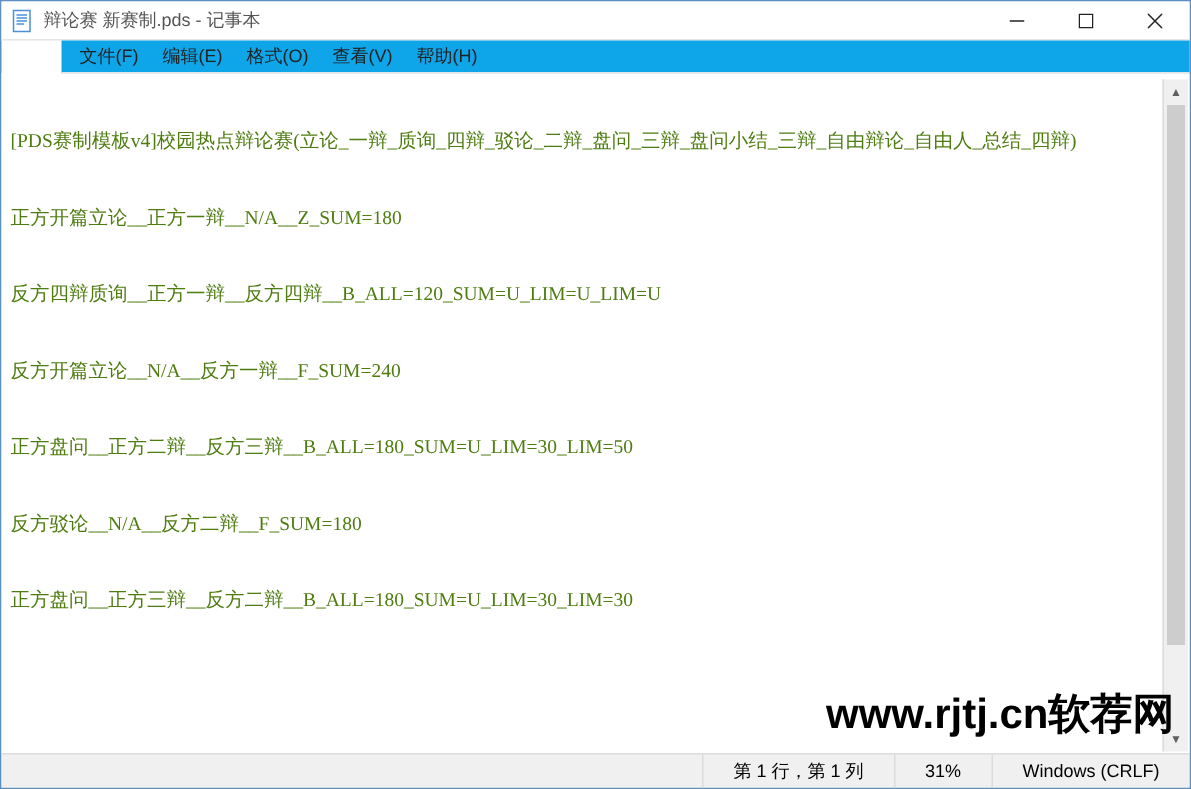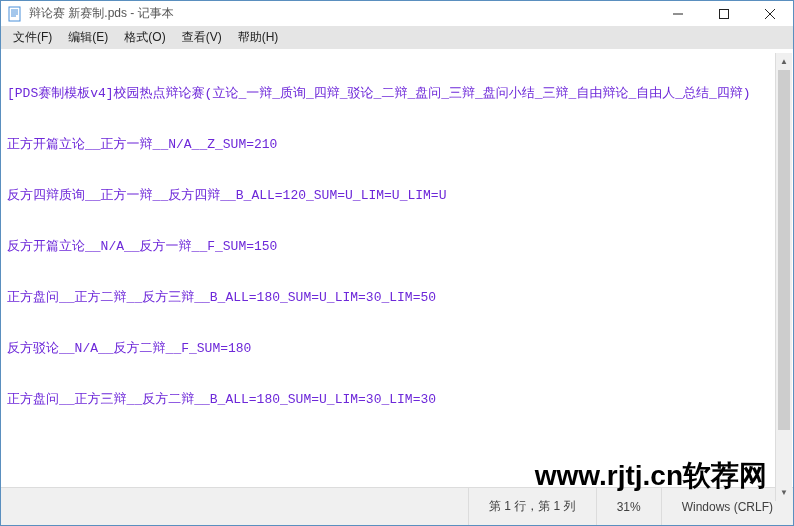--- a/index.html
+++ b/index.html
@@ -4,29 +4,29 @@
 <style>
   * { margin: 0; padding: 0; box-sizing: border-box; }
   html, body { width: 794px; height: 526px; font-family: "Microsoft YaHei", "Segoe UI", sans-serif; font-size: 12px; overflow: hidden; background: #fff; }
   .window { width: 794px; height: 526px; border: 1px solid #5a8fbf; background: #fff; display: flex; flex-direction: column; position: relative; }
   .titlebar { height: 26px; background: #fff; display: flex; align-items: center; padding-left: 6px; border-bottom: 1px solid #e5e5e5; }
   .titlebar .icon { width: 16px; height: 16px; margin-right: 6px; }
   .titlebar .title-text { flex: 1; font-size: 12px; color: #555; }
   .win-controls { display: flex; height: 100%; }
   .win-btn { width: 46px; height: 100%; display: flex; align-items: center; justify-content: center; color: #555; font-size: 10px; }
   .win-btn svg { width: 10px; height: 10px; }
-  .menubar { height: 22px; background: #e5e5e5; display: flex; align-items: center; padding-left: 6px; gap: 4px; border-bottom: 1px solid #e5e5e5; font-size: 12px; }
+  .menubar { height: 22px; background: #0ea5e9; display: flex; align-items: center; padding-left: 6px; gap: 4px; border-bottom: 1px solid #e5e5e5; font-size: 12px; margin-left: 40px; }
   .menu-item { padding: 2px 6px; color: #222; }
-  .content { flex: 1; background: #fff; padding: 2px 6px; overflow: hidden; position: relative; font-size: 13px; line-height: 17px; color: #6d28d9; font-family: Liberation Mono, monospace; white-space: pre; }
+  .content { flex: 1; background: #fff; padding: 2px 6px; overflow: hidden; position: relative; font-size: 13px; line-height: 17px; color: #4d7c0f; font-family: Liberation Serif, serif; white-space: pre; }
   .line { display: block; }
   .scrollbar-v { position: absolute; right: 1px; top: 52px; width: 17px; bottom: 24px; background: #f0f0f0; border-left: 1px solid #dcdcdc; }
   .scrollbar-arrow { width: 100%; height: 17px; display: flex; align-items: center; justify-content: center; color: #606060; font-size: 8px; }
   .scrollbar-thumb { position: absolute; left: 2px; right: 2px; top: 17px; height: 360px; background: #cdcdcd; }
-  .watermark { position: absolute; right: 26px; bottom: 30px; font-size: 28px; font-weight: bold; color: #000; font-family: "Microsoft YaHei", Arial, sans-serif; letter-spacing: 0; margin-left: 12px; }
-  .statusbar { height: 38px; background: #f0f0f0; border-top: 1px solid #dcdcdc; display: flex; align-items: center; font-size: 12px; color: #404040; }
+  .watermark { position: absolute; right: 10px; bottom: 30px; font-size: 28px; font-weight: bold; color: #000; font-family: "Microsoft YaHei", Arial, sans-serif; letter-spacing: 0; margin-left: 12px; }
+  .statusbar { height: 23px; background: #f0f0f0; border-top: 1px solid #dcdcdc; display: flex; align-items: center; font-size: 12px; color: #000000; }
   .status-left { flex: 1; }
   .status-cell { padding: 0 20px; border-left: 1px solid #dcdcdc; height: 100%; display: flex; align-items: center; }
 </style>
 </head>
 <body>
 
 <div class="window">
 
   <div class="titlebar">
     <span class="icon">
@@ -62,23 +62,23 @@
   <div class="menubar">
     <span class="menu-item">文件(F)</span>
     <span class="menu-item">编辑(E)</span>
     <span class="menu-item">格式(O)</span>
     <span class="menu-item">查看(V)</span>
     <span class="menu-item">帮助(H)</span>
   </div>
 
   <div class="content">
     <span class="line">[PDS赛制模板v4]校园热点辩论赛(立论_一辩_质询_四辩_驳论_二辩_盘问_三辩_盘问小结_三辩_自由辩论_自由人_总结_四辩)</span>
-    <span class="line">正方开篇立论__正方一辩__N/A__Z_SUM=210</span>
+    <span class="line">正方开篇立论__正方一辩__N/A__Z_SUM=180</span>
     <span class="line">反方四辩质询__正方一辩__反方四辩__B_ALL=120_SUM=U_LIM=U_LIM=U</span>
-    <span class="line">反方开篇立论__N/A__反方一辩__F_SUM=150</span>
+    <span class="line">反方开篇立论__N/A__反方一辩__F_SUM=240</span>
     <span class="line">正方盘问__正方二辩__反方三辩__B_ALL=180_SUM=U_LIM=30_LIM=50</span>
     <span class="line">反方驳论__N/A__反方二辩__F_SUM=180</span>
     <span class="line">正方盘问__正方三辩__反方二辩__B_ALL=180_SUM=U_LIM=30_LIM=30</span>
     
     
     
     
     
     
     

